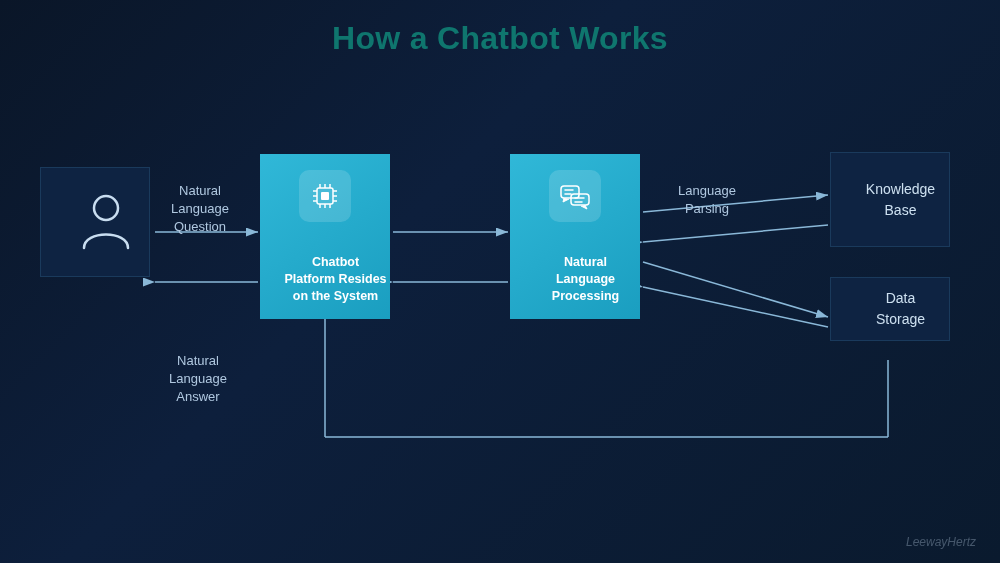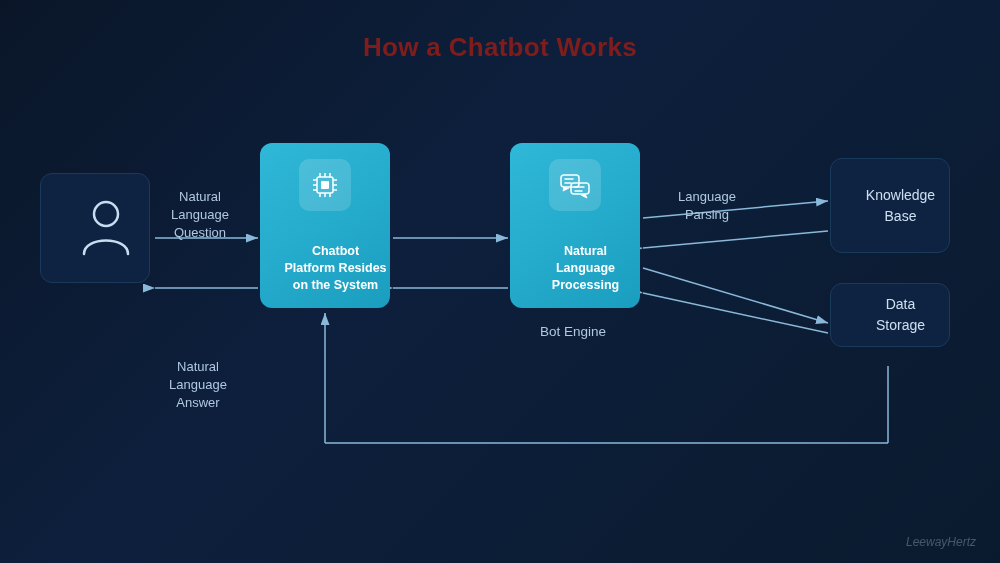--- a/index.html
+++ b/index.html
@@ -9,59 +9,60 @@
       height: 563px;
       background: linear-gradient(135deg, #0a1628 0%, #0d1f3c 40%, #0a1a2e 100%);
       font-family: 'Segoe UI', Arial, sans-serif;
       color: #c8d8e8;
       overflow: hidden;
       position: relative;
     }
 
     .title {
       text-align: center;
-      font-size: 26px;
+      font-size: 32px;
       font-weight: 700;
-      color: #7f1d1d;
-      padding-top: 32px;
+      color: #0f766e;
+      padding-top: 20px;
       padding-bottom: 10px;
       letter-spacing: 0.3px;
     }
 
     .diagram-area {
       position: relative;
       width: 100%;
       height: calc(563px - 75px);
       margin-top: 10px;
     }
 
     
     .box {
       position: absolute;
-      border-radius: 12px;
+      border-radius: 0;
       display: flex;
       align-items: center;
       justify-content: center;
       text-align: center;
       font-size: 13px;
       line-height: 1.4;
       color: #cde0f0;
       padding-left: 21px;
     }
 
     .box-dark {
       background: #0e2342;
       border: 1px solid #1a3a5c;
     }
 
     .box-blue-bright {
       background: linear-gradient(145deg, #30b8d8 0%, #1a9ec0 100%);
       color: #ffffff;
       font-weight: 600;
       font-size: 13px;
+      margin-top: 17px;
     }
 
     
     .user-box {
       left: 40px;
       top: 90px;
       width: 110px;
       height: 110px;
     }
 
@@ -305,17 +306,16 @@
   </div>
 
   <div class="label label-nl-question" style="white-space:pre-line;">Natural
 Language
 Question</div>
   <div class="label label-nl-answer" style="white-space:pre-line;">Natural
 Language
 Answer</div>
   <div class="label label-lang-parsing" style="white-space:pre-line;">Language
 Parsing</div>
-  <div class="label label-bot-engine">Bot Engine</div>
 
 </div>
 
 <div class="watermark">LeewayHertz</div>
 
 </body></html>

